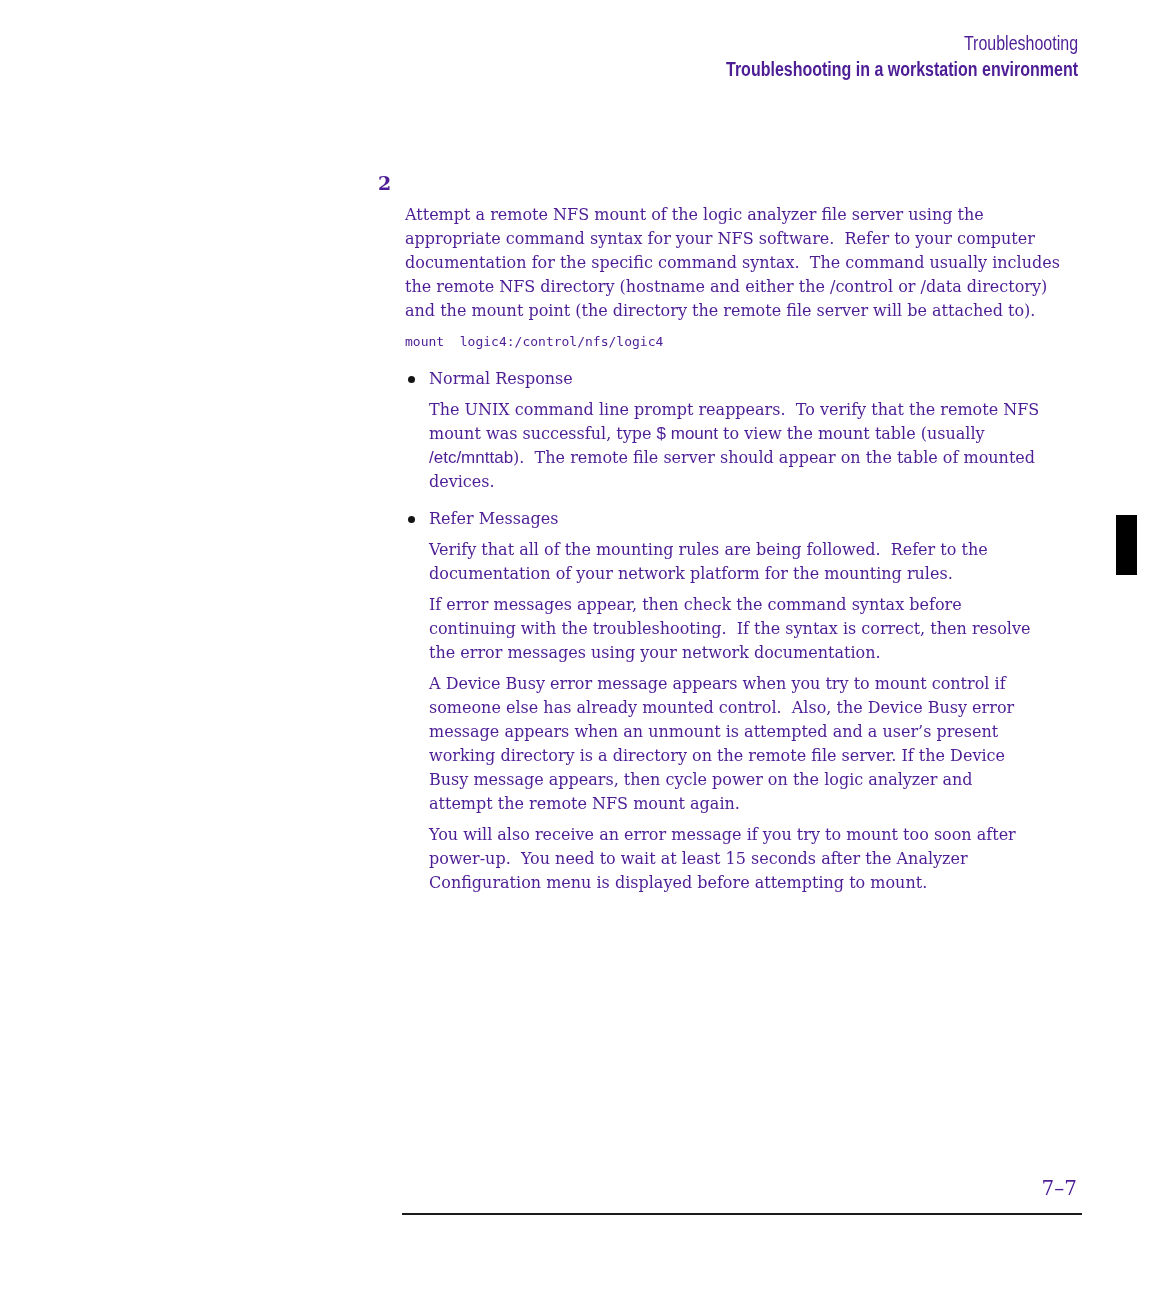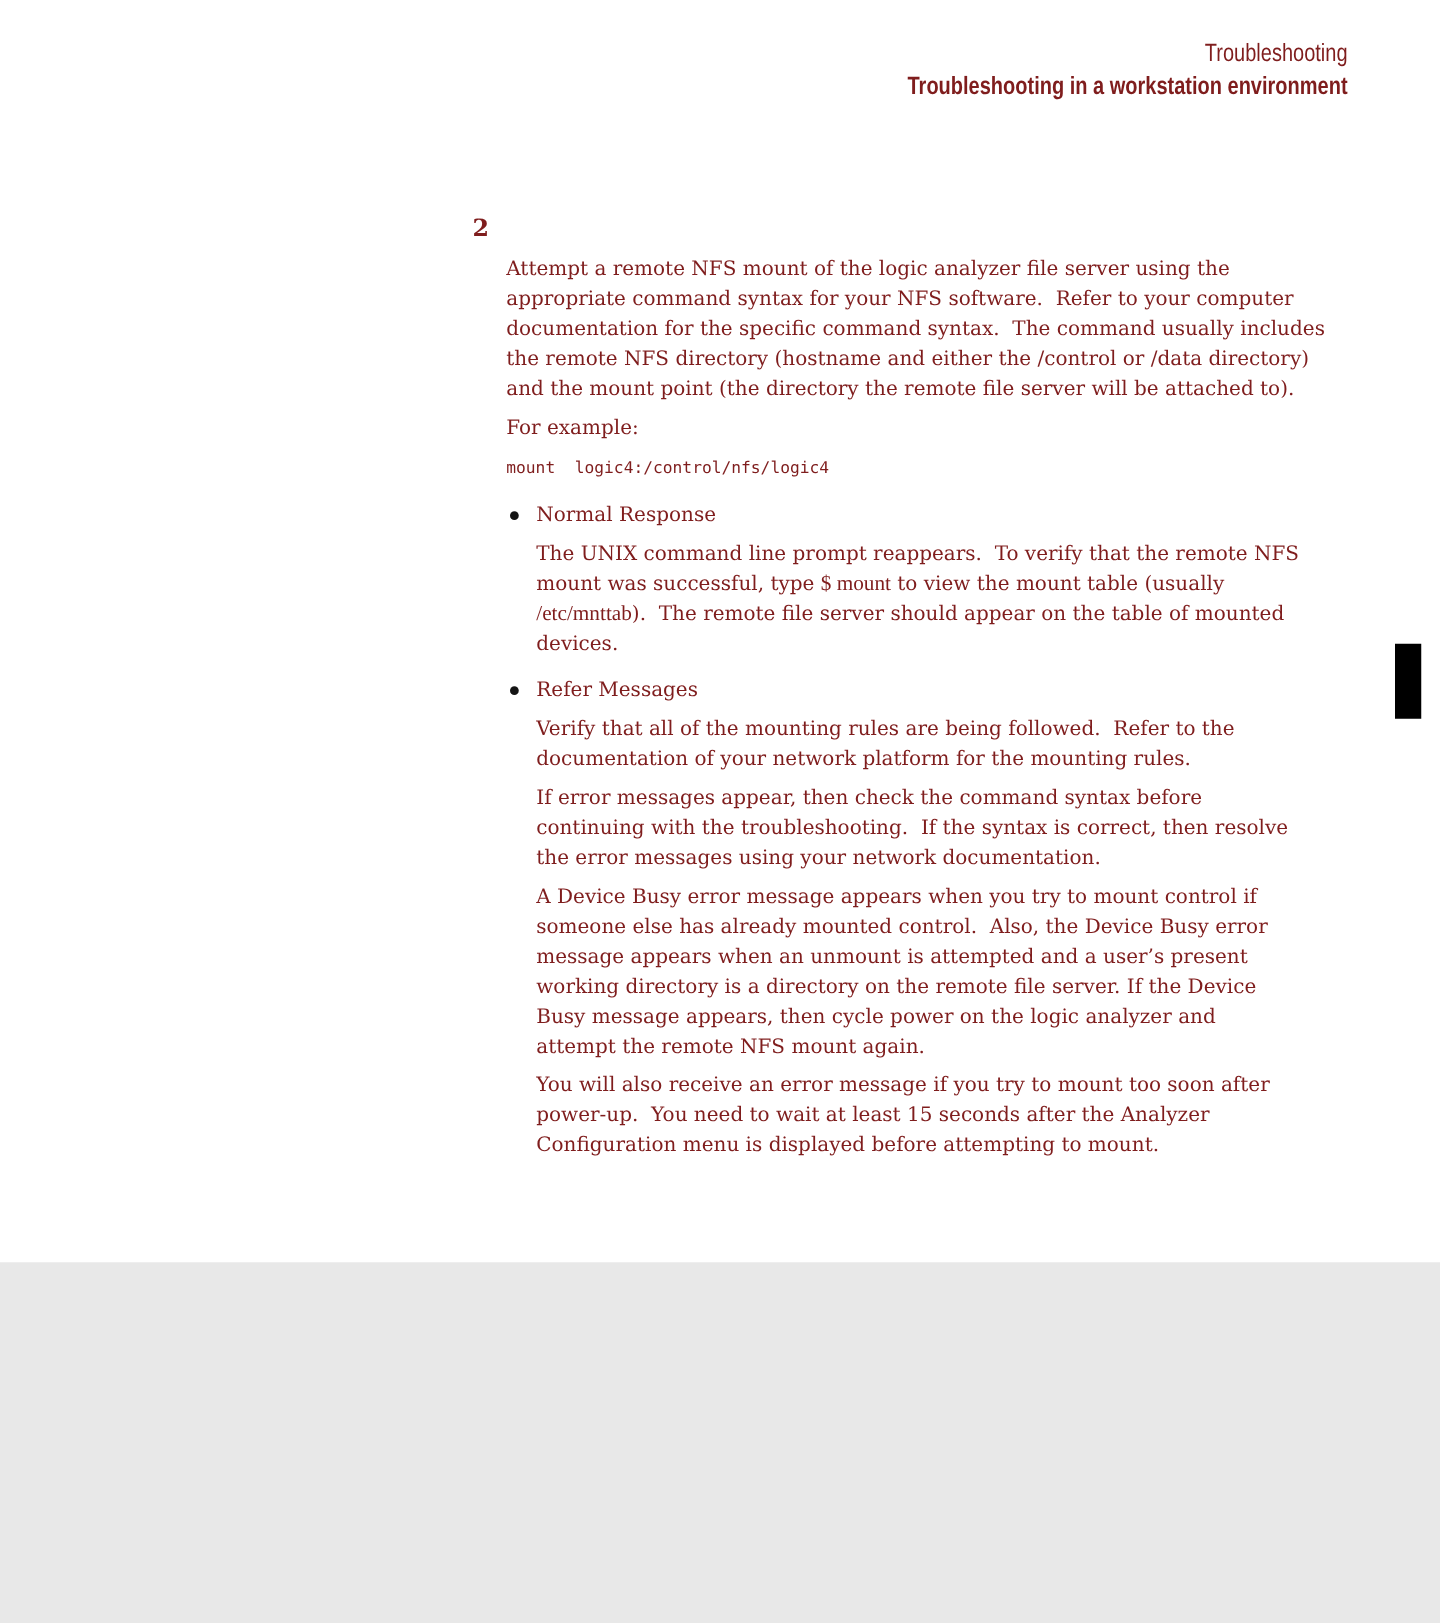--- a/index.html
+++ b/index.html
@@ -1,22 +1,22 @@
 <!DOCTYPE html>
 <html><head>
 <meta charset="utf-8">
 <style>
   html, body { margin: 0; padding: 0; background: #e8e8e8; }
   .page {
     position: relative;
     width: 1152px;
-    height: 1010px;
+    height: 1298px;
     background: #ffffff;
     font-family: "DejaVu Serif", serif;
-    color: #7f1d1d;
+    color: #4c1d95;
     overflow: hidden;
   }
 
   
   .running-head {
     position: absolute;
     top: 30px;
     right: 74px;
     text-align: right;
     font-family: "Liberation Sans", sans-serif;
@@ -61,21 +61,21 @@
   }
   .example-label { margin-bottom: 9px; }
   .code {
     font-family: "DejaVu Sans Mono", monospace;
     font-size: 13px;
     line-height: 24px;
     margin: 0;
     white-space: pre;
   }
   .mono {
-    font-family: Liberation Serif, serif;
+    font-family: Liberation Sans, sans-serif;
     font-size: 17px;
     white-space: pre;
   }
 
   .bullet-item {
     position: relative;
     padding-left: 24px;
     margin-top: 13px;
   }
   .bullet-dot {
@@ -130,21 +130,20 @@
   <main class="content">
 
     <div class="step-head">
       <span class="step-num">2</span>
     </div>
 
     <div class="indent">
 
       <p class="para">Attempt a remote NFS mount of the logic analyzer file server using the appropriate command syntax for your NFS software.  Refer to your computer documentation for the specific command syntax.  The command usually includes the remote NFS directory (hostname and either the /control or /data directory) and the mount point (the directory the remote file server will be attached to).</p>
 
-      <p class="para example-label">For example:</p>
 
       <p class="code">mount  logic4:/control/nfs/logic4</p>
 
       <div class="bullet-item">
         <span class="bullet-dot"></span>
         <div class="bullet-title">Normal Response</div>
         <p class="para bullet-para"><span>The UNIX command line prompt reappears.  To verify that the remote NFS mount was successful, type </span><span class="mono">$ mount</span><span> to view the mount table (usually </span><span class="mono">/etc/mnttab</span><span>).  The remote file server should appear on the table of mounted devices.</span></p>
       </div>
 
       <div class="bullet-item">

